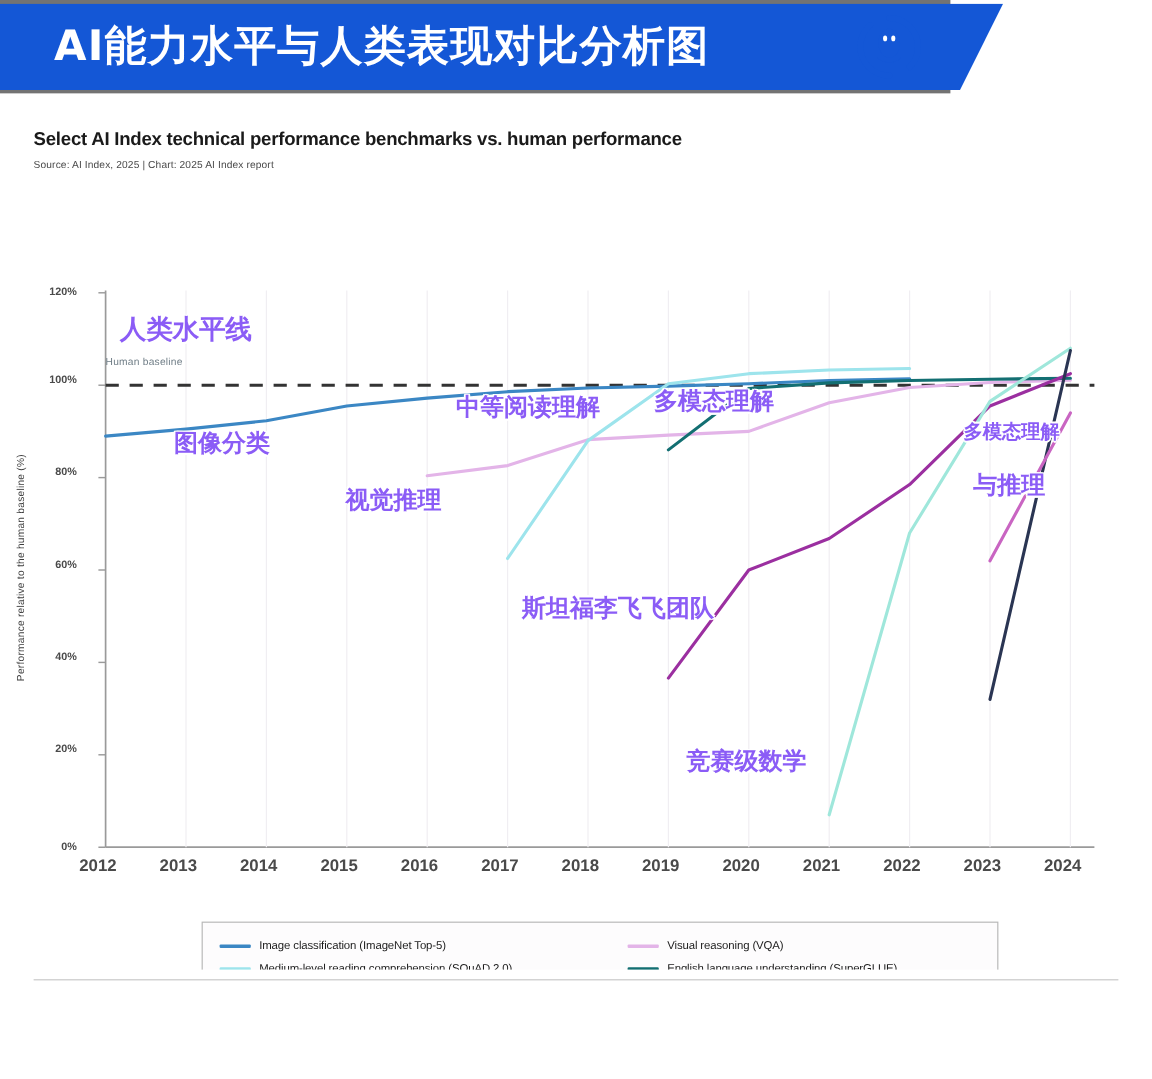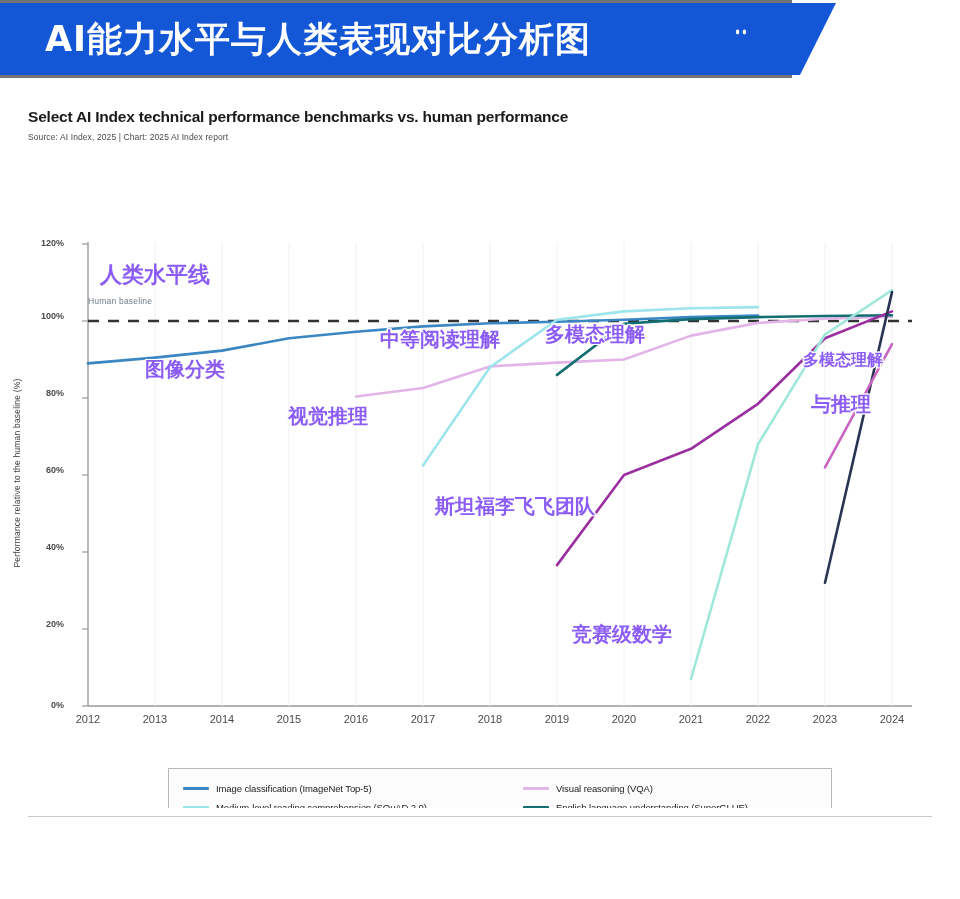--- a/index.html
+++ b/index.html
@@ -67,22 +67,22 @@
     text-align: center;
     font-size: 8.5px; color: #3d3d3d;
     letter-spacing: 0.2px;
   }
 
   .ytick {
     position: absolute; width: 44px; text-align: right;
     font-size: 9px; color: #4a4a4a; font-weight: bold;
   }
   .xtick {
-    position: absolute; width: 44px; text-align: center;
-    font-size: 11px; color: #4a4a4a; font-weight: normal;
+    position: absolute; width: 44px; text-align: left;
+    font-size: 14px; color: #4a4a4a; font-weight: bold;
   }
 
   .baseline-text {
     position: absolute; left: 88px; top: 218px;
     font-size: 8.5px; color: #6f7d86; letter-spacing: 0.2px;
   }
 
   
   .anno {
     position: absolute;

